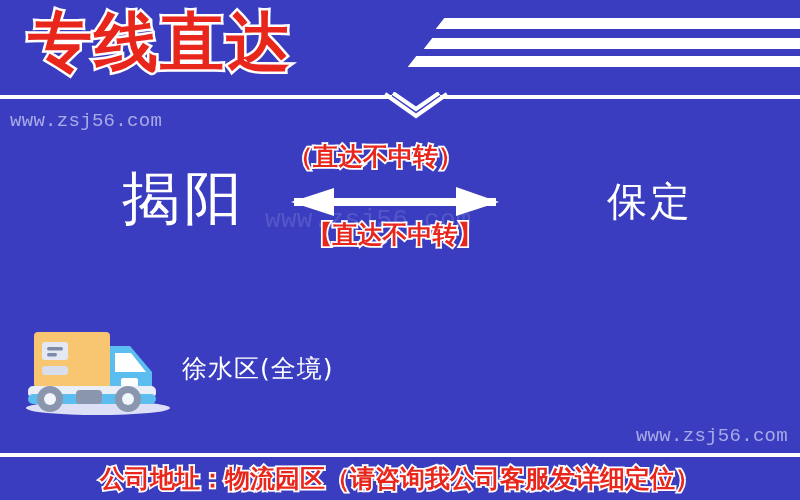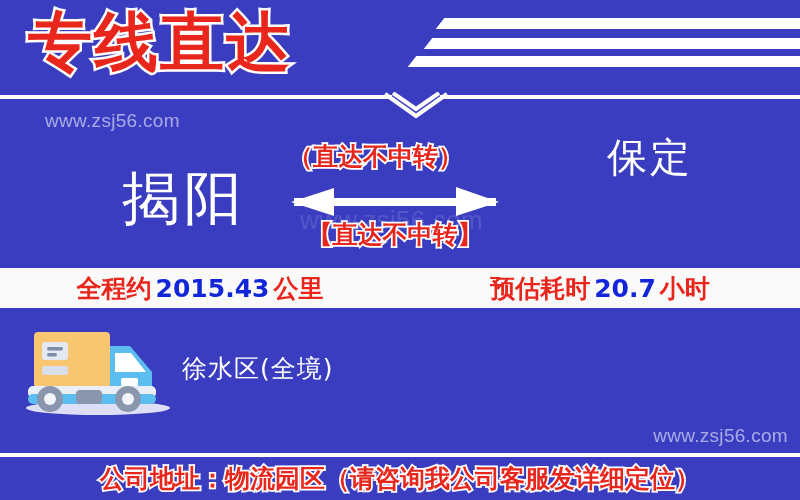--- a/index.html
+++ b/index.html
@@ -16,24 +16,23 @@
     background:#3A3DBF;
     overflow:hidden;
   }
 
   
   .watermark{
     position:absolute;
     color:rgba(235,235,255,0.62);
     font-size:19px;
     letter-spacing:.3px;
-    font-family:Liberation Sans, sans-serif;
+    font-family:Liberation Mono, monospace;
     pointer-events:none;
     white-space:nowrap;
-    margin-left:35px;
   }
   #wm-tl{ left:10px;  top:110px; }
   #wm-br{ right:12px; top:425px; }
   #wm-center{
     left:265px; top:205px;
     font-size:26px;
     color:rgba(255,255,255,0.13);
   }
 
   
@@ -88,21 +87,21 @@
     font-family:"DejaVu Sans","Liberation Sans",sans-serif;
     margin-left:44px;
   }
   #city-dest{
     position:absolute;
     left:500px; top:136px; width:300px;
     text-align:center;
     color:#ffffff;
     font-family:"DejaVu Sans","Liberation Sans",sans-serif;
   }
-  #city-dest .dest-main{ font-size:40px; letter-spacing:3px; display:block; line-height:1.08; }
+  #city-dest .dest-main{ font-size:40px; letter-spacing:3px; display:block; line-height:1.08;margin-top:44px; }
   #city-dest .dest-sub{ font-size:40px; letter-spacing:3px; display:block; line-height:1.12; }
 
   .red-outline{
     color:#E8261C;
     font-weight:bold;
     -webkit-text-stroke:3.5px #ffffff;
     paint-order:stroke fill;
     font-family:"DejaVu Sans","Liberation Sans",sans-serif;
     white-space:nowrap;
     text-align:right;
@@ -211,28 +210,20 @@
 
     <polygon points="208,24 46,24 46,34 3,20 46,6 46,16 208,16" fill="#ffffff"></polygon>
   </svg>
 
   <div id="badge-roundtrip" class="red-outline">【直达不中转】</div>
 
   <div id="city-dest">
     <span class="dest-main">保定</span>
   </div>
 
-  <div id="info-band">
-    <div class="cell">
-      <span class="lbl-red">全程约</span><span class="val-blue">2015.43</span><span class="lbl-red">公里</span>
-    </div>
-    <div class="cell">
-      <span class="lbl-red">预估耗时</span><span class="val-blue">20.7</span><span class="lbl-red">小时</span>
-    </div>
-  </div>
 
   <div id="truck-row">
     <svg id="truck-icon" width="160" height="98" viewBox="0 0 160 98">
       <ellipse cx="78" cy="88" rx="72" ry="7" fill="#eef1fb" opacity="0.9"></ellipse>
 
       <path d="M88 26 h22 l22 26 v22 h-44 z" fill="#5BBDF0"></path>
       <path d="M95 33 h16 l15 19 h-31 z" fill="#ffffff"></path>
       <rect x="101" y="58" width="17" height="9" rx="2" fill="#ffffff"></rect>
 
       <rect x="14" y="12" width="76" height="56" rx="4" fill="#F8C670"></rect>

